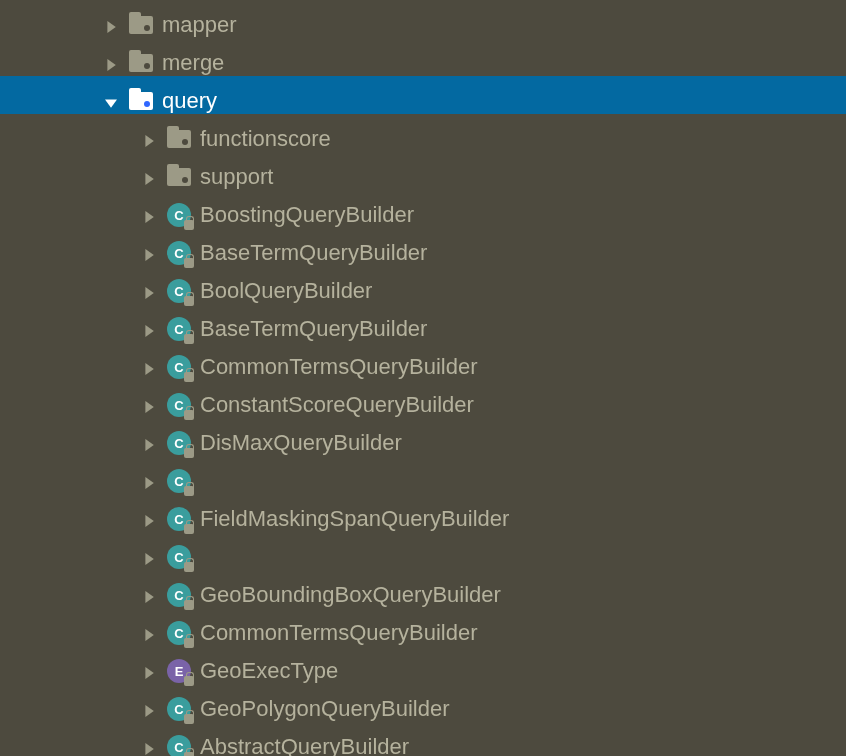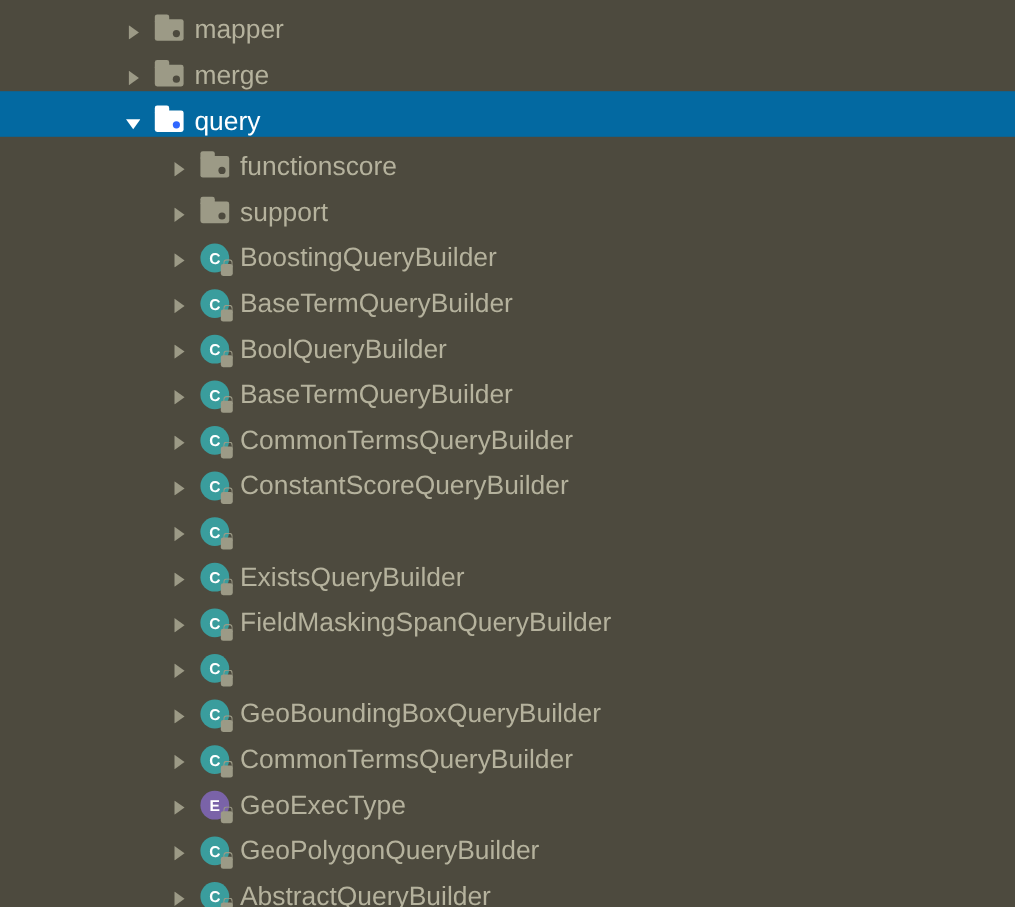--- a/index.html
+++ b/index.html
@@ -265,33 +265,33 @@
       <span class="indent d1"></span>
       <span class="arrow">
         <svg width="12" height="12" viewBox="0 0 10 10">
           <polygon points="2,0 9,5 2,10" fill="currentColor"></polygon>
         </svg>
       </span>
       <span class="icon">
         <span class="circ teal">C</span>
         <span class="lock"></span>
       </span>
-    </div>
-    <div class="row">
-      <span class="indent d1"></span>
-      <span class="arrow">
-        <svg width="12" height="12" viewBox="0 0 10 10">
-          <polygon points="2,0 9,5 2,10" fill="currentColor"></polygon>
-        </svg>
-      </span>
-      <span class="icon">
-        <span class="circ teal">C</span>
-        <span class="lock"></span>
-      </span>
-      <span class="label">ExistsQueryBuilder</span>
+      <span class="label">DisMaxQueryBuilder</span>
+    </div>
+    <div class="row">
+      <span class="indent d1"></span>
+      <span class="arrow">
+        <svg width="12" height="12" viewBox="0 0 10 10">
+          <polygon points="2,0 9,5 2,10" fill="currentColor"></polygon>
+        </svg>
+      </span>
+      <span class="icon">
+        <span class="circ teal">C</span>
+        <span class="lock"></span>
+      </span>
     </div>
     <div class="row">
       <span class="indent d1"></span>
       <span class="arrow">
         <svg width="12" height="12" viewBox="0 0 10 10">
           <polygon points="2,0 9,5 2,10" fill="currentColor"></polygon>
         </svg>
       </span>
       <span class="icon">
         <span class="circ teal">C</span>

